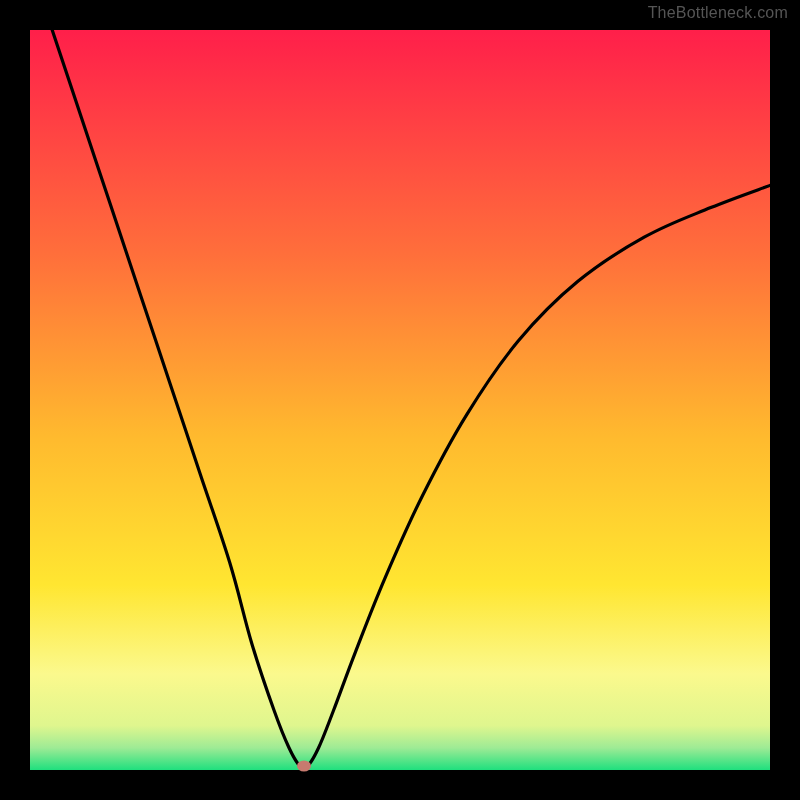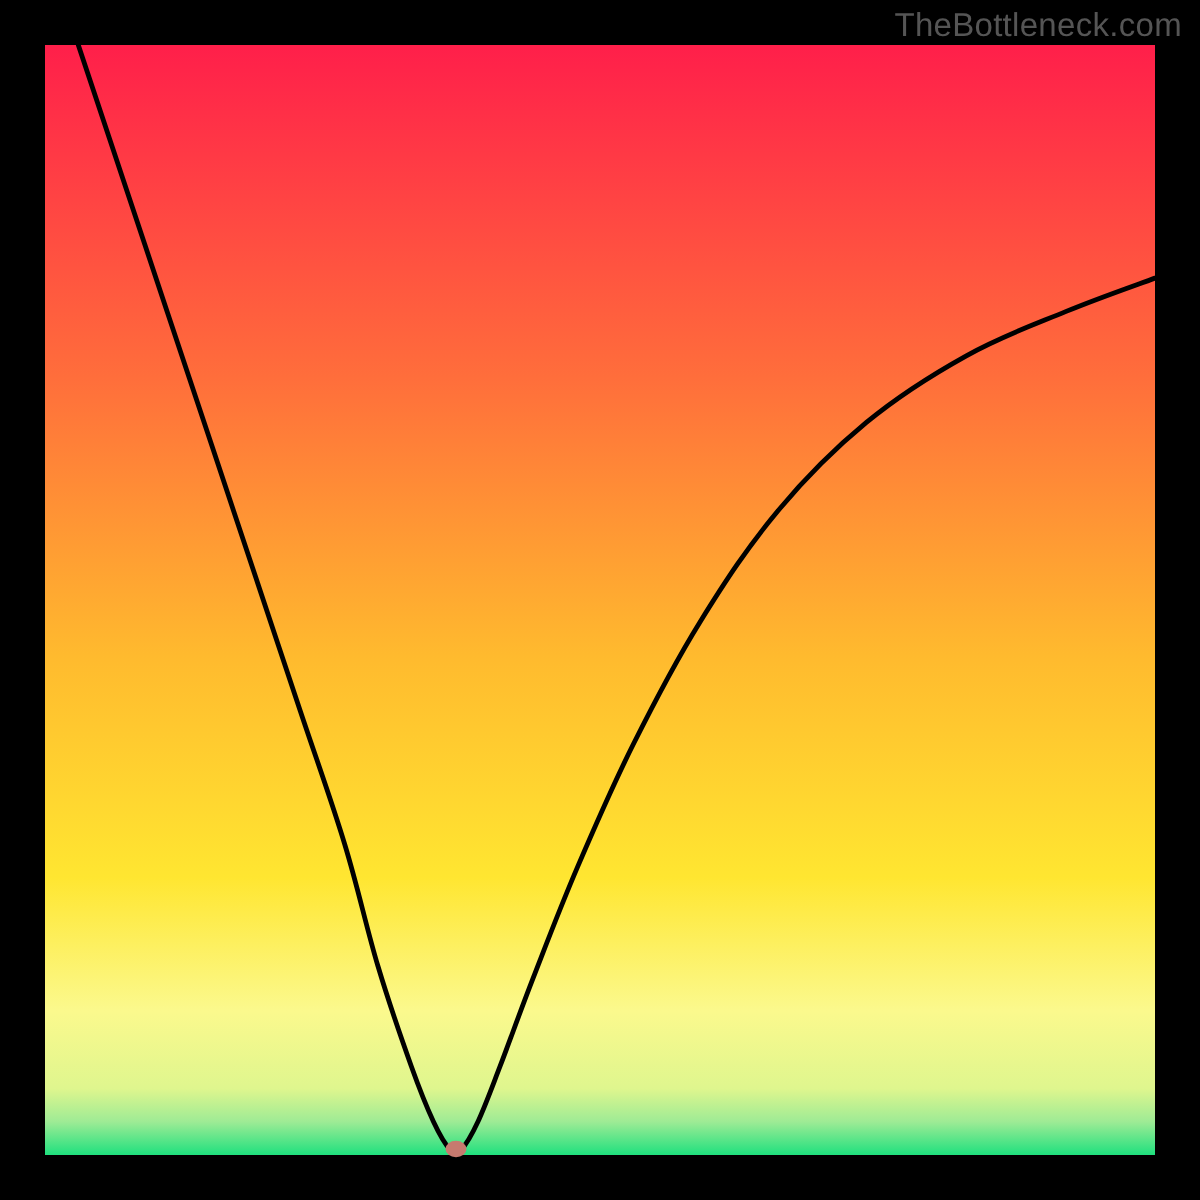--- a/index.html
+++ b/index.html
@@ -37,21 +37,21 @@
     position: absolute;
     top: 0;
     left: 0;
     width: 100%;
     height: 100%;
   }
   .watermark {
     position: absolute;
     top: 4px;
     right: 12px;
-    font-size: 22px;
+    font-size: 16px;
     font-weight: 500;
     color: #555;
     letter-spacing: 0.2px;
   }
   .marker {
     position: absolute;
     width: 14px;
     height: 11px;
     border-radius: 50%;
     background: #c77a6f;

